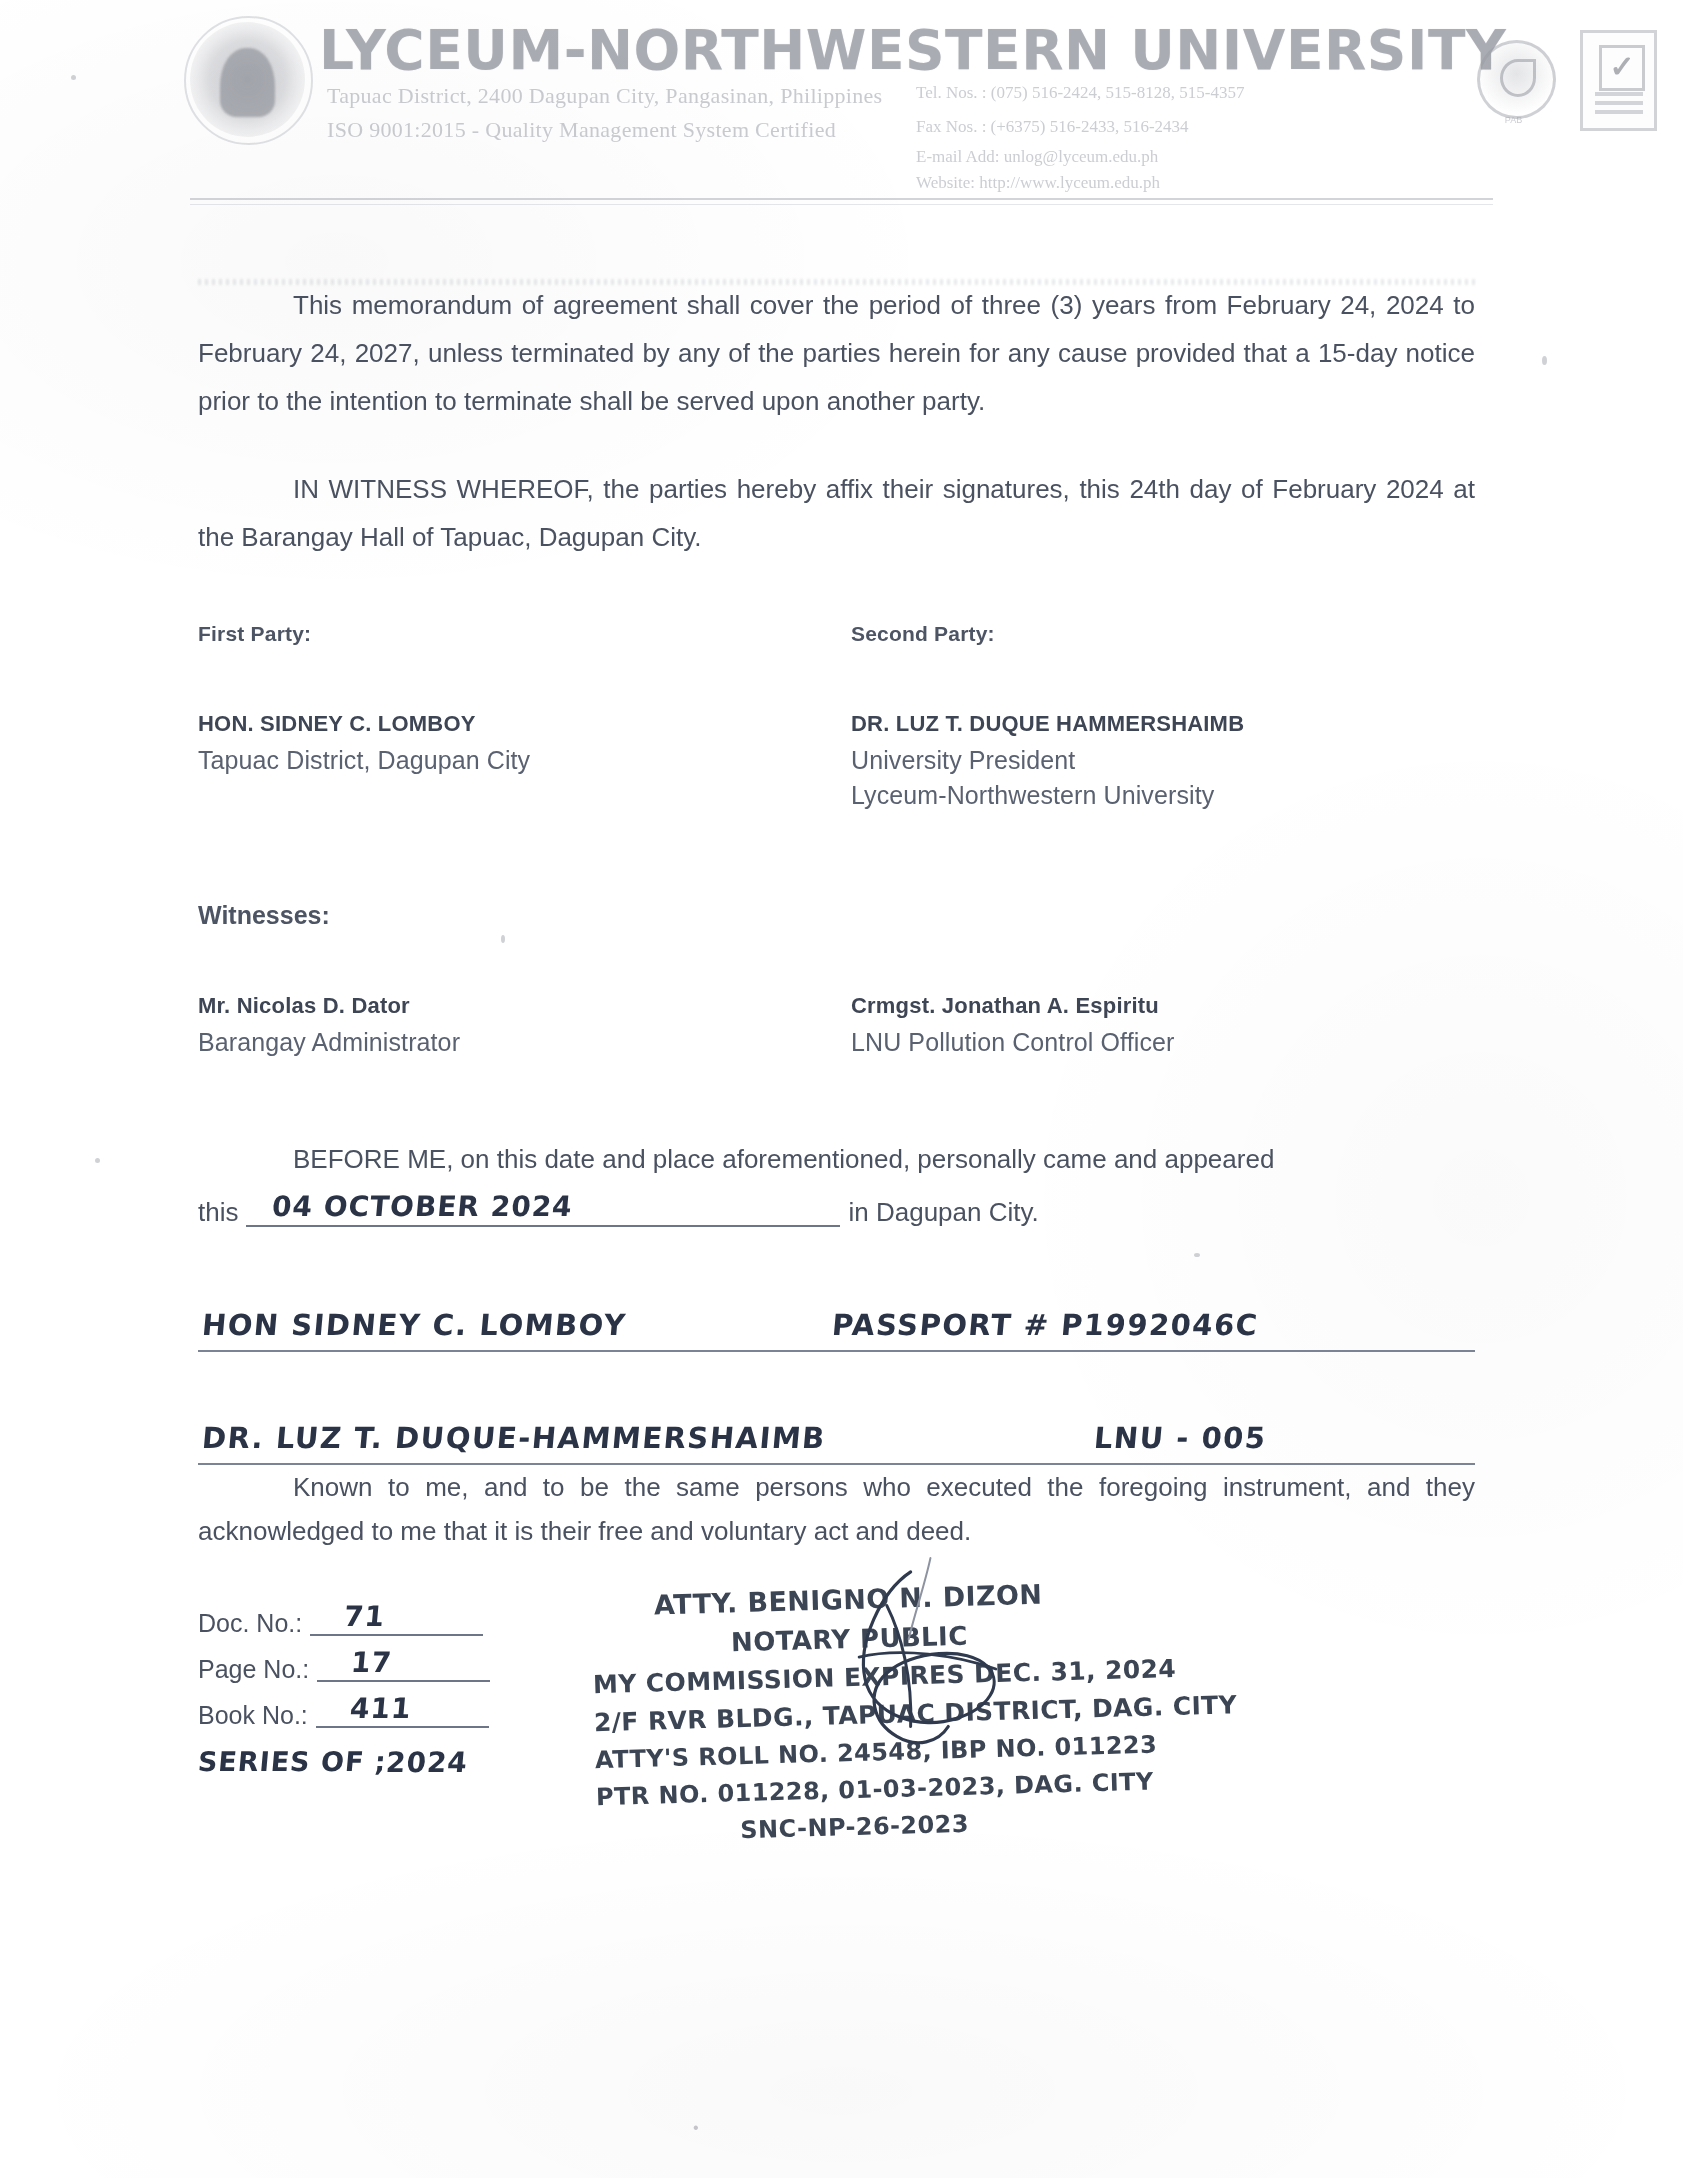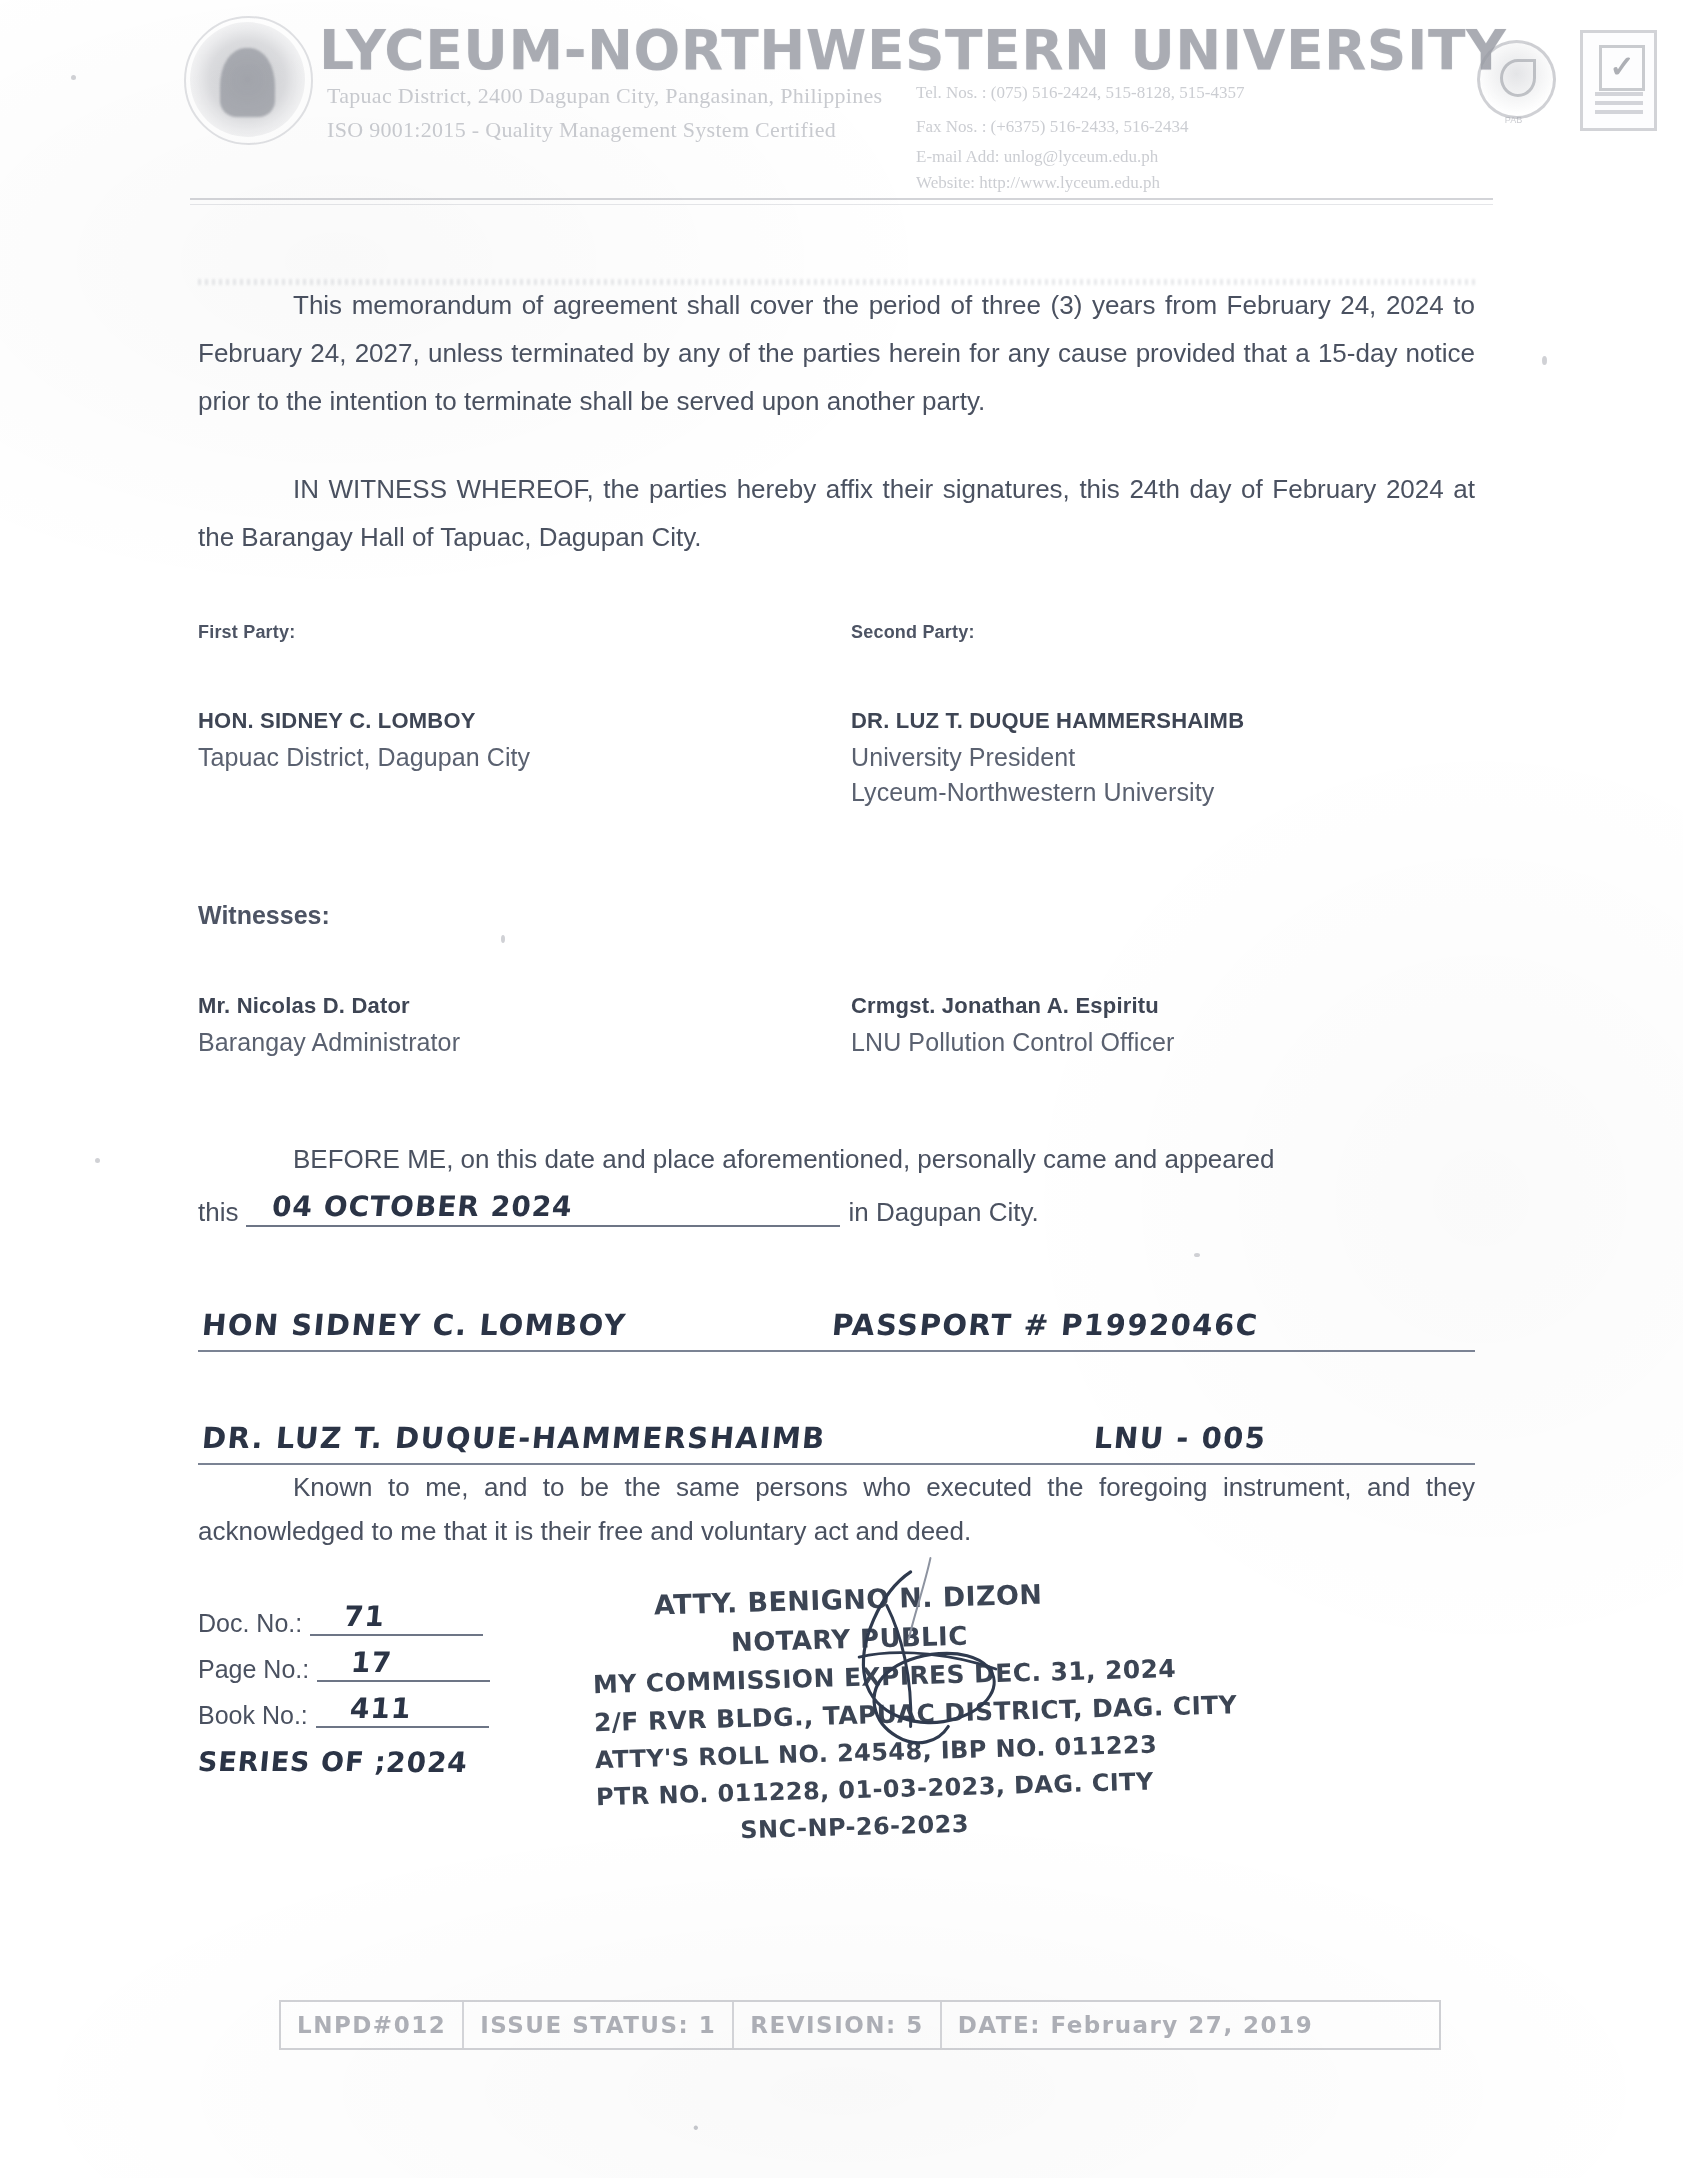--- a/index.html
+++ b/index.html
@@ -205,21 +205,21 @@
   }
   .sig-col {
     position: absolute;
     top: 0;
     width: 554px;
   }
   .sig-col.left  { left: 0; }
   .sig-col.right { left: 653px; }
 
   .sig-label {
-    font-size: 18px;
+    font-size: 21px;
     font-weight: bold;
     color: #4d5464;
     margin-bottom: 65px;
     letter-spacing: 0.2px;
   }
   .sig-name {
     font-size: 22px;
     font-weight: bold;
     color: #3e4554;
     margin-bottom: 9px;
@@ -537,26 +537,20 @@
 
   <svg class="scrawl" viewBox="0 0 330 240">
     <path d="M150 20 C120 40, 96 92, 104 128 C112 166, 160 180, 196 168
              C228 158, 244 134, 228 116 C208 94, 150 100, 126 122
              C104 142, 112 172, 136 186 C156 198, 178 192, 188 176" fill="none" stroke="#2f3a4e" stroke-width="3.2" stroke-linecap="round"></path>
     <path d="M126 54 C140 82, 152 126, 150 176" fill="none" stroke="#2f3a4e" stroke-width="3" stroke-linecap="round"></path>
     <path d="M98 106 C140 96, 196 104, 236 118" fill="none" stroke="#2f3a4e" stroke-width="2.8" stroke-linecap="round"></path>
     <path d="M170 6 C164 34, 154 62, 148 88" fill="none" stroke="#8d93a0" stroke-width="2" stroke-linecap="round"></path>
   </svg>
 
-  <div class="footer">
-    <span>LNPD#012</span>
-    <span>ISSUE STATUS: 1</span>
-    <span>REVISION: 5</span>
-    <span>DATE: February 27, 2019</span>
-  </div>
 
   <div class="pagemark">•</div>
 
   <div class="speck" style="left:71px;  top:75px;  width:5px; height:5px;"></div>
   <div class="speck" style="left:1542px; top:356px; width:5px; height:9px;"></div>
   <div class="speck" style="left:95px;  top:1158px;width:5px; height:5px;"></div>
   <div class="speck" style="left:1194px; top:1253px;width:6px; height:4px;"></div>
   <div class="speck" style="left:501px; top:935px; width:4px; height:8px;"></div>
 
 </div>

